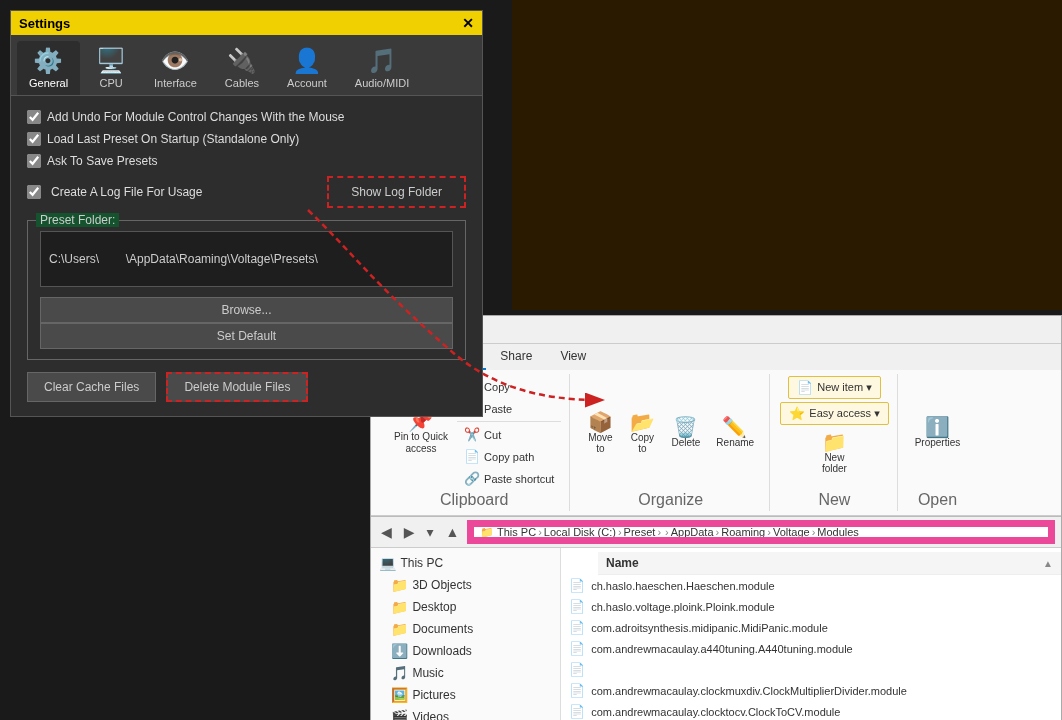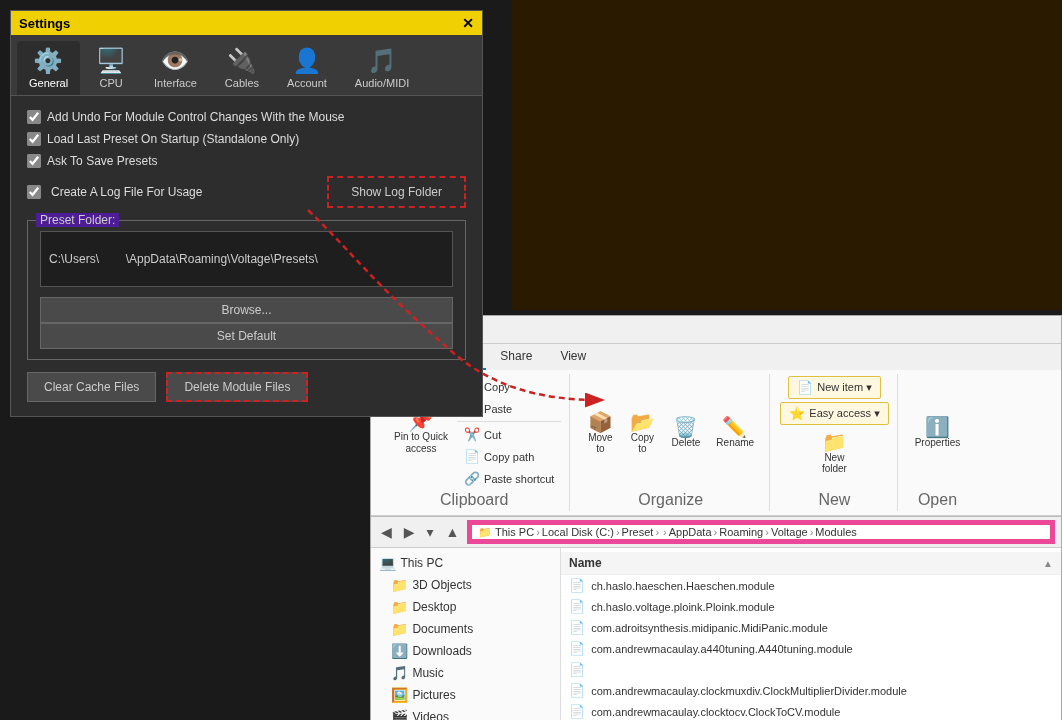--- a/index.html
+++ b/index.html
@@ -106,21 +106,21 @@
       border: 1px solid #666;
       padding: 10px 12px;
       margin-top: 12px;
       margin-bottom: 12px;
       position: relative;
     }
     .preset-folder-legend {
       position: absolute;
       top: -8px;
       left: 8px;
-      background: #4c1d95;
+      background: #14532d;
       padding: 0 4px;
       color: #ccc;
       font-size: 12px;
     }
     .preset-path-input {
       width: 100%;
       background: #1e1e1e;
       border: 1px solid #555;
       color: #ccc;
       padding: 20px 8px;
@@ -283,21 +283,21 @@
       border: none;
       cursor: pointer;
       font-size: 14px;
       color: #555;
       padding: 2px 4px;
     }
     .address-path {
       display: flex;
       align-items: center;
       background: #fff;
-      border: 5px solid #ec4899;
+      border: 7px solid #ec4899;
       flex: 1;
       padding: 3px 6px;
       font-size: 11px;
       color: #333;
       gap: 2px;
       height: 24px;
       overflow: hidden;
     }
     .path-sep { color: #888; }
 
@@ -338,20 +338,21 @@
     .files-header {
       padding: 4px 8px;
       font-size: 12px;
       font-weight: bold;
       color: #333;
       border-bottom: 1px solid #eee;
       background: #f5f5f5;
       display: flex;
       justify-content: space-between;
       align-items: center;
+      margin-left: 37px;
     }
     .file-row {
       display: flex;
       align-items: center;
       gap: 6px;
       padding: 3px 8px;
       font-size: 11px;
       color: #333;
       cursor: pointer;
     }

